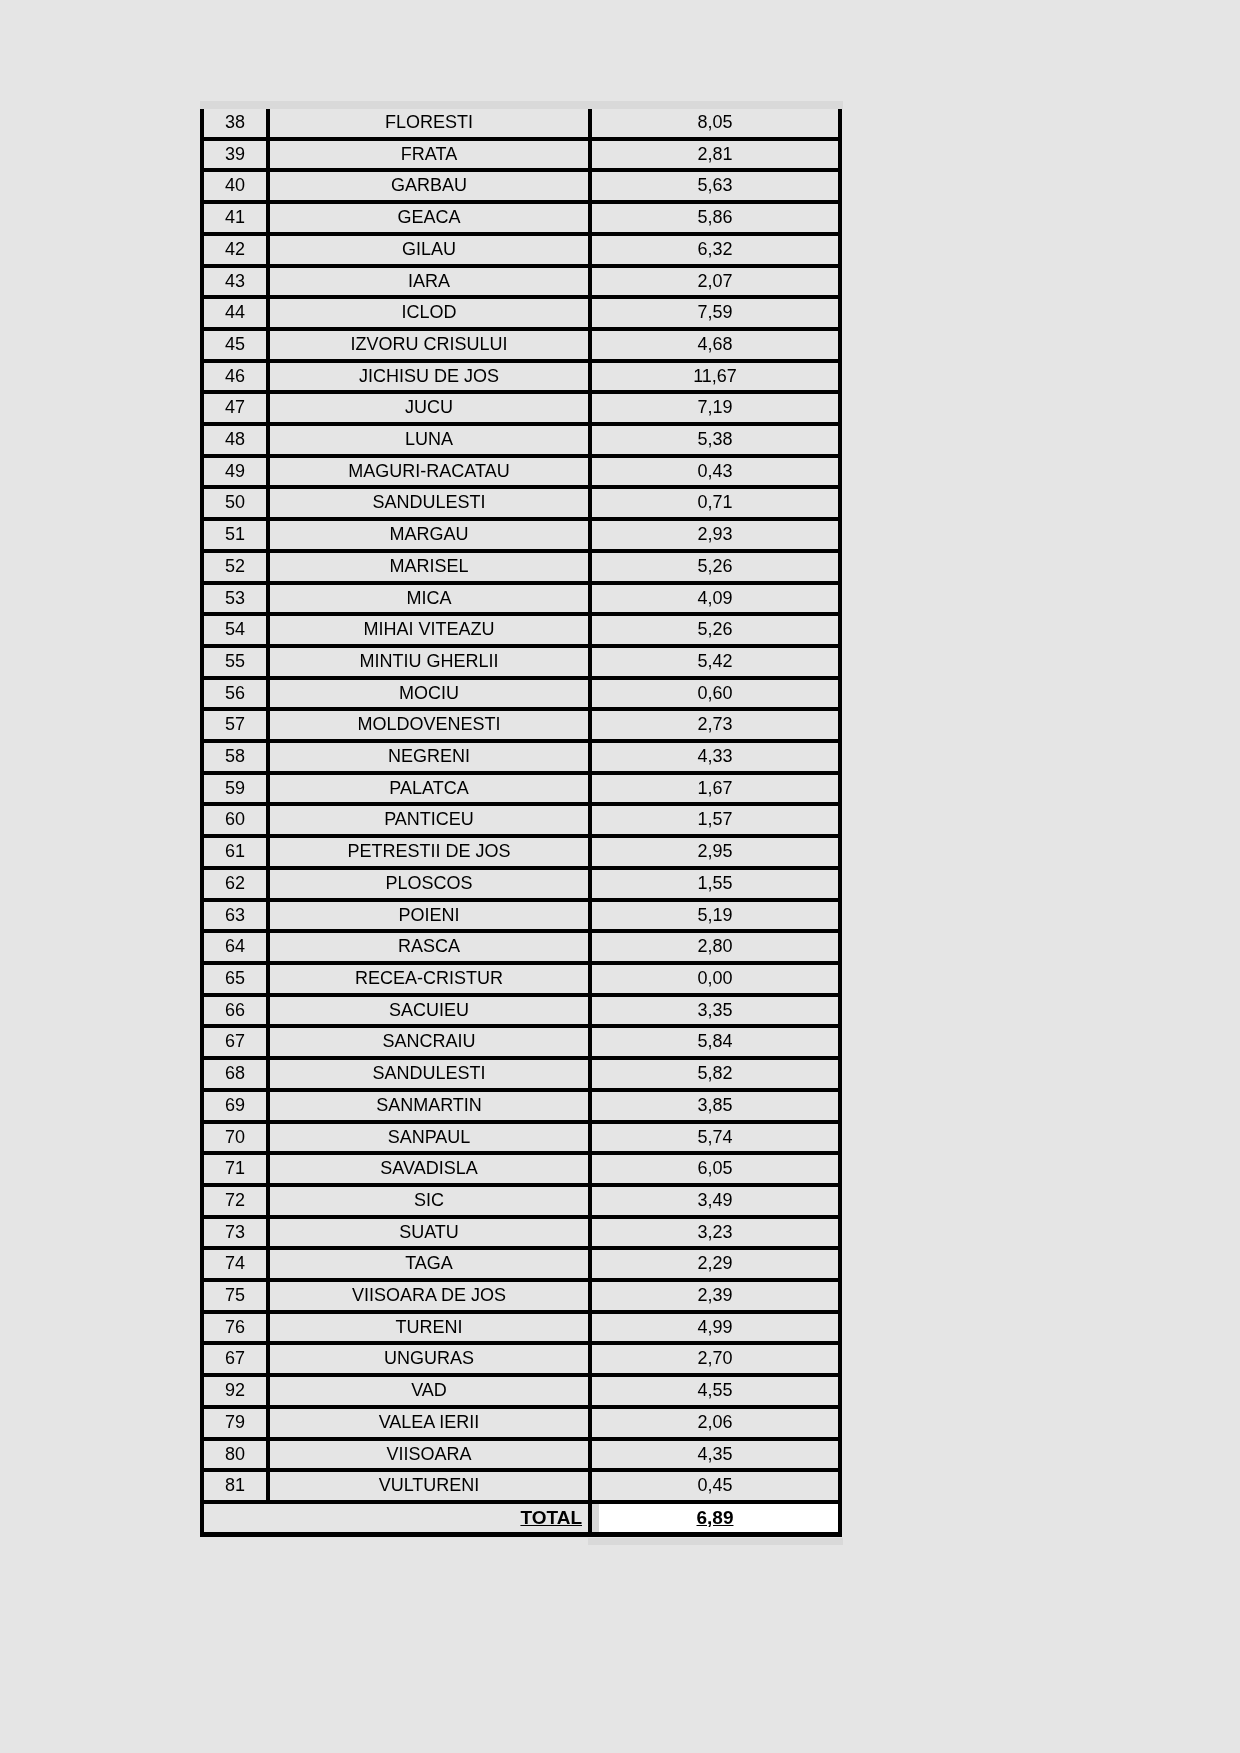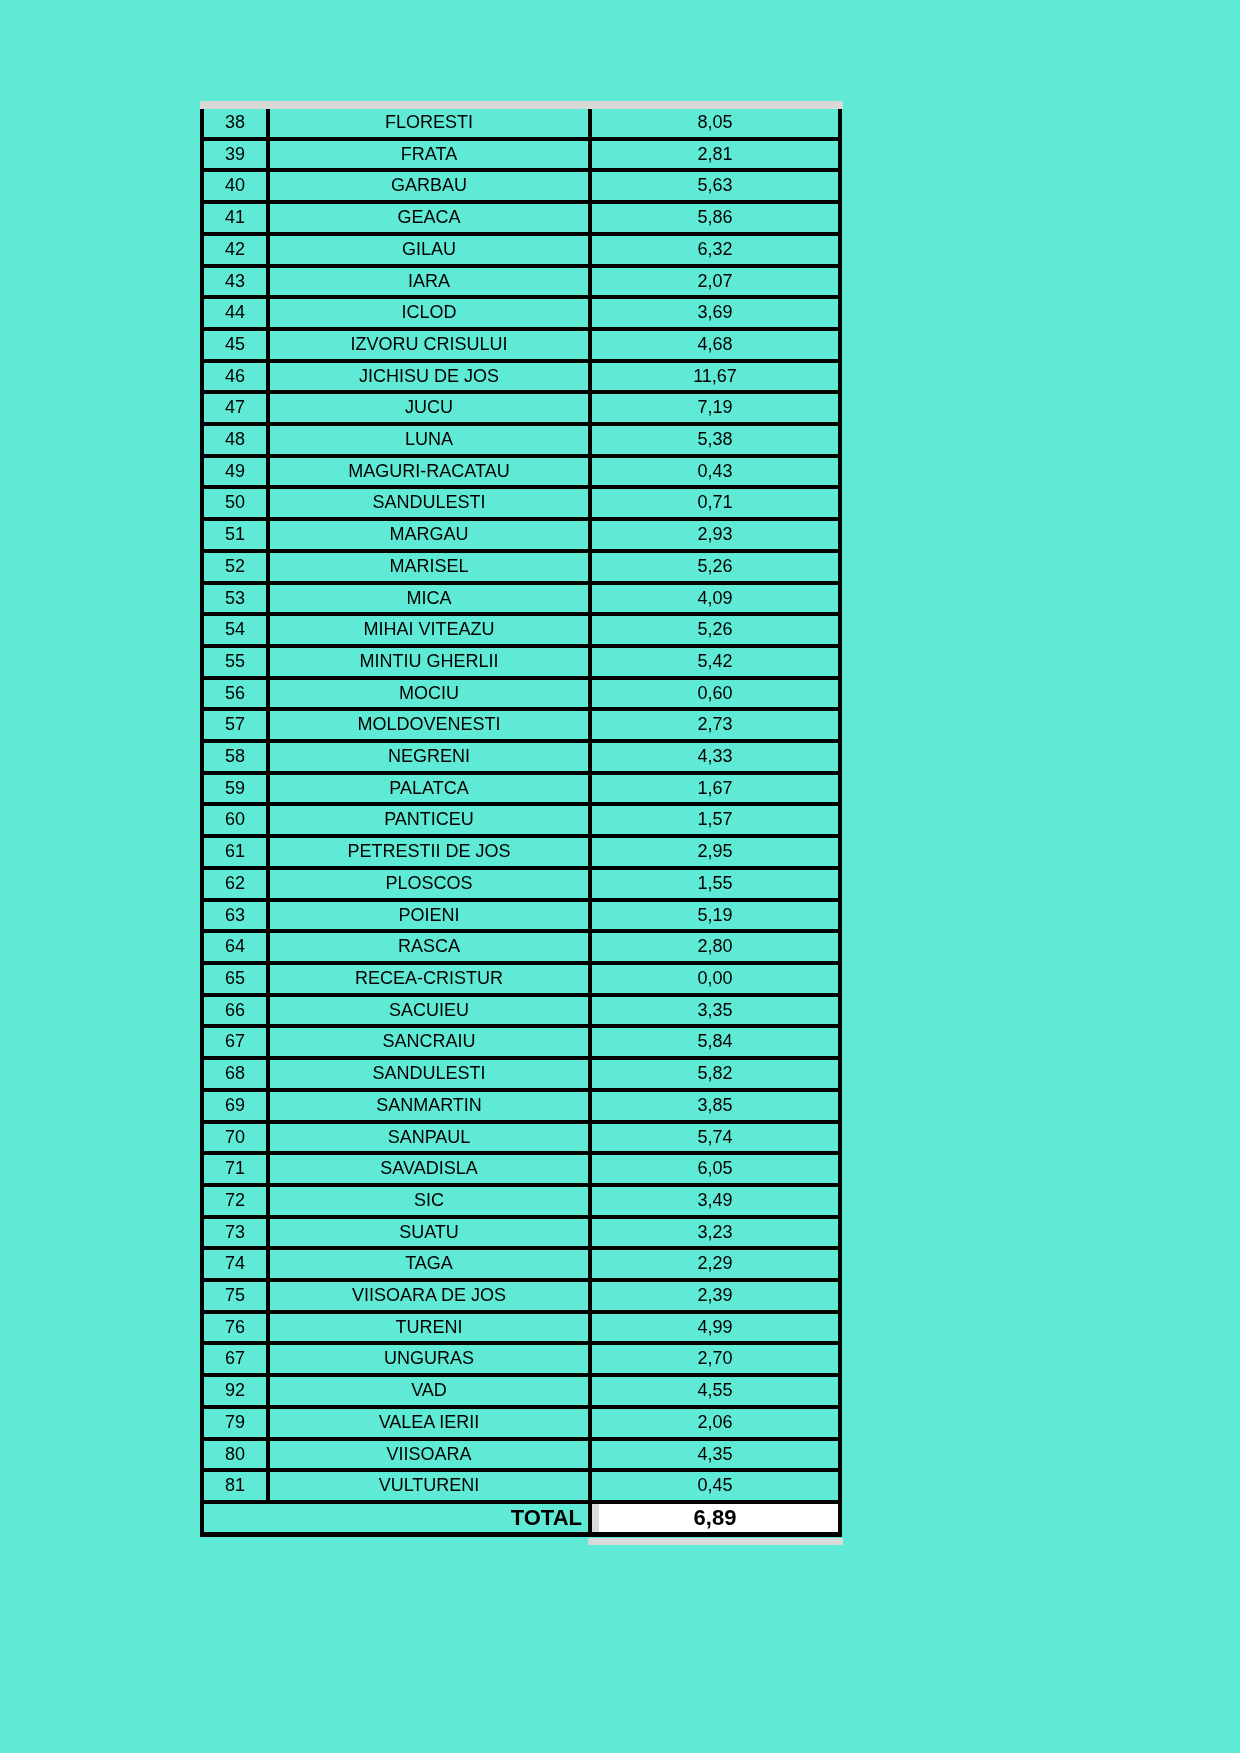--- a/index.html
+++ b/index.html
@@ -4,21 +4,21 @@
 <style>
   html, body {
     margin: 0;
     padding: 0;
     background: #ffffff;
   }
   .page {
     position: relative;
     width: 1240px;
     height: 1753px;
-    background: #5eead4;
+    background: #e5e5e5;
     font-family: "Liberation Sans", sans-serif;
     color: #000000;
   }
   
   .top-strip {
     position: absolute;
     left: 200px;
     top: 101px;
     width: 643px;
     height: 8px;
@@ -53,22 +53,23 @@
     white-space: nowrap;
     overflow: hidden;
   }
   
   table.muni tr:first-child td { border-top: none; }
   td.num  { text-align: center; }
   td.name { text-align: center; }
   td.val  { text-align: center; padding-right: 6px; }
   tr.total-row td {
     font-weight: bold;
-    font-size: 22px;
+    font-size: 19px;
     border-bottom-width: 5px;
+    text-decoration: underline;
   }
   tr.total-row td.total-label {
     text-align: right;
     padding-right: 6px;
     border-right-width: 3px;
   }
   
   tr.total-row td.val {
     background: linear-gradient(to right, #d9d9d9 7px, #ffffff 7px);
   }
@@ -121,21 +122,21 @@
 
     <tr>
       <td class="num">43</td>
       <td class="name">IARA</td>
       <td class="val">2,07</td>
     </tr>
 
     <tr>
       <td class="num">44</td>
       <td class="name">ICLOD</td>
-      <td class="val">3,69</td>
+      <td class="val">7,59</td>
     </tr>
 
     <tr>
       <td class="num">45</td>
       <td class="name">IZVORU CRISULUI</td>
       <td class="val">4,68</td>
     </tr>
 
     <tr>
       <td class="num">46</td>

